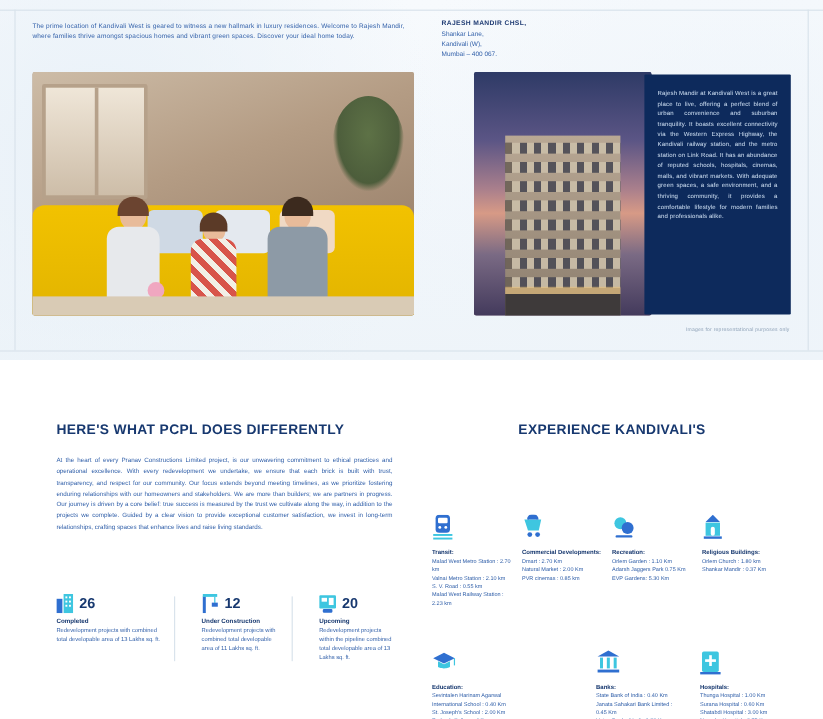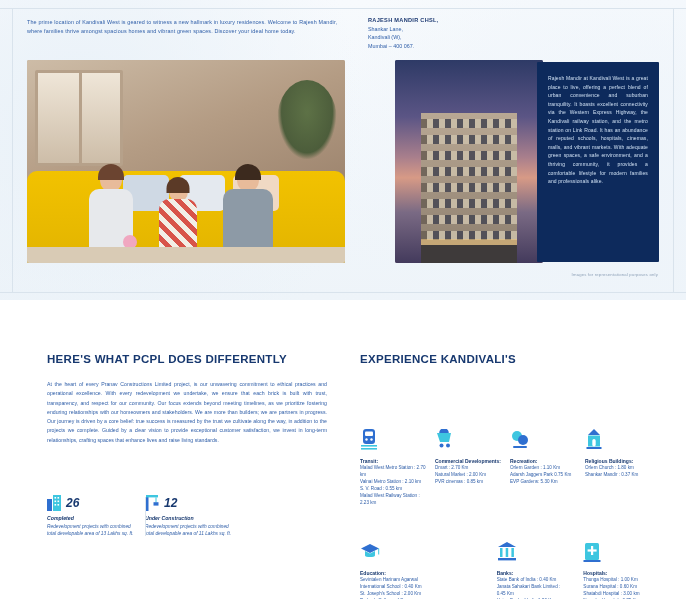--- a/index.html
+++ b/index.html
@@ -103,29 +103,29 @@
 
   
   .bottom-panel{
     position:absolute; left:0; top:305px; width:556px; height:294px; background:#ffffff;
   }
   .h-left{ position:absolute; left:47px; top:46px; width:280px;}
   .sec-title{ font-size:11.5px; font-weight:bold; color:#17386f; letter-spacing:.3px; line-height:16px;}
   .body-copy{ margin-top:13px; font-size:5.2px; line-height:9.3px; color:#2f5ea8; text-align:justify;}
 
   .stats{ position:absolute; left:47px; top:190px; width:296px; display:flex; }
-  .stat{ width:98px; padding-right:10px; position:relative;font-style:italic;}
-  .stat + .stat{ padding-left:0; }
+  .stat{ width:98px; padding-right:10px; position:relative;}
+  .stat + .stat{ padding-left:23px; }
   .stat + .stat:before{ content:""; position:absolute; left:0; top:2px; bottom:2px; width:1px; background:#d9e3ec;}
   .stat-top{ display:flex; align-items:center; gap:5px; }
   .stat-num{ font-size:12px; font-weight:bold; color:#17386f; line-height:12px;}
   .stat-label{ margin-top:4px; font-size:5.2px; font-weight:bold; color:#17386f;}
   .stat-desc{ margin-top:2px; font-size:4.8px; line-height:7.4px; color:#2f5ea8;}
 
-  .h-right{ position:absolute; left:360px; top:46px; width:300px;}
+  .h-right{ position:absolute; left:360px; top:46px; width:300px;text-align:center;}
 
   .cat-grid{ position:absolute; left:360px; top:120px; width:300px; }
   .cat-row{ display:flex; }
   .cat{ width:100px; padding-right:9px; }
   .cat-icon{ height:26px; display:flex; align-items:flex-end; }
   .cat-title{ margin-top:7px; font-size:5px; font-weight:bold; color:#17386f;}
   .cat-item{ font-size:4.6px; line-height:7.1px; color:#2f5ea8;}
   .row2{ margin-top:30px; }
 
   svg{ display:block; }
@@ -239,20 +239,35 @@
             <rect class="cyan" x="10.5" y="2.4" width="1" height="5"></rect>
             <rect class="blue" x="8.5" y="7.2" width="5" height="3.4"></rect>
           </svg>
         </span>
         <span class="stat-num">12</span>
       </div>
       <div class="stat-label">Under Construction</div>
       <div class="stat-desc">Redevelopment projects with combined total developable area of 11 Lakhs sq. ft.</div>
     </div>
 
+    <div class="stat">
+      <div class="stat-top">
+        <span>
+          <svg width="14" height="16" viewBox="0 0 14 16">
+            <rect class="cyan" x="0" y="1" width="14" height="11" rx="1"></rect>
+            <rect fill="#ffffff" x="2" y="3.2" width="4.5" height="3.2"></rect>
+            <rect fill="#ffffff" x="8" y="3.2" width="4" height="6"></rect>
+            <rect class="blue" x="3" y="12.4" width="8" height="3.2" rx="1"></rect>
+          </svg>
+        </span>
+        <span class="stat-num">20</span>
+      </div>
+      <div class="stat-label">Upcoming</div>
+      <div class="stat-desc">Redevelopment projects within the pipeline combined total developable area of 13 Lakhs sq. ft.</div>
+    </div>
   </div>
 
   <div class="h-right">
     <div class="sec-title">EXPERIENCE KANDIVALI'S</div>
   </div>
 
   <div class="cat-grid">
 
     <div class="cat-row">
 

